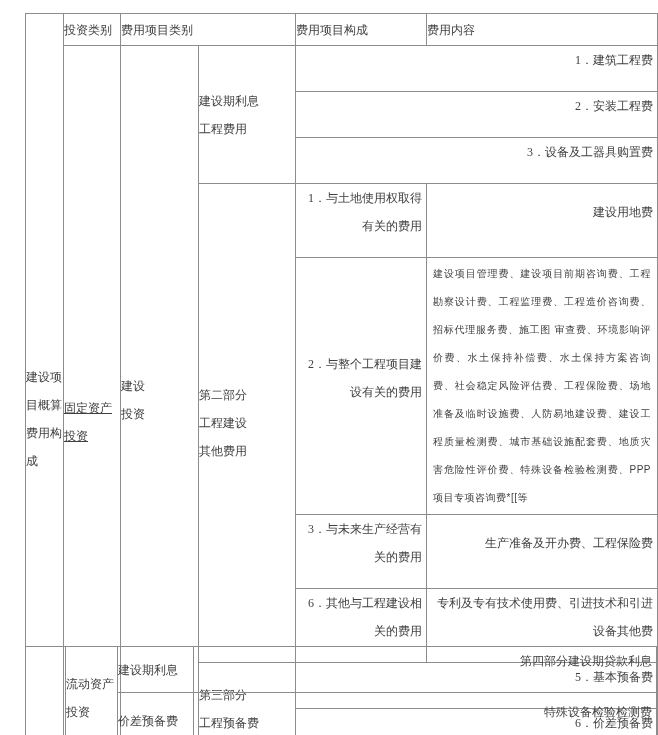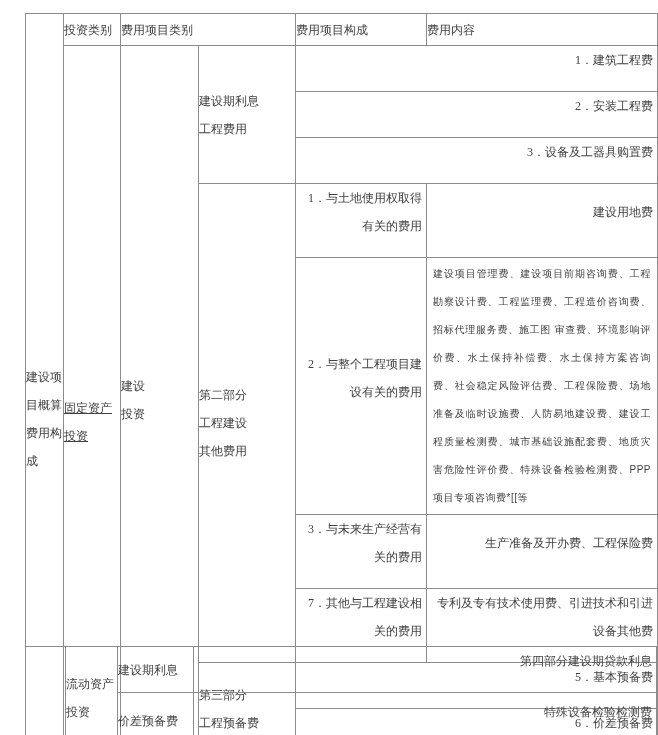--- a/index.html
+++ b/index.html
@@ -96,21 +96,21 @@
       </tr>
       <tr style="height:254px">
         <td class="l">2．与整个工程项目建设有关的费用</td>
         <td class="longtext">建设项目管理费、建设项目前期咨询费、工程勘察设计费、工程监理费、工程造价咨询费、招标代理服务费、施工图 审查费、环境影响评价费、水土保持补偿费、水土保持方案咨询费、社会稳定风险评估费、工程保险费、场地准备及临时设施费、人防易地建设费、建设工程质量检测费、城市基础设施配套费、地质灾害危险性评价费、特殊设备检验检测费、PPP项目专项咨询费*[[等</td>
       </tr>
       <tr style="height:55px">
         <td class="l">3．与未来生产经营有关的费用</td>
         <td class="l">生产准备及开办费、工程保险费</td>
       </tr>
       <tr style="height:56px">
-        <td class="l">7．其他与工程建设相关的费用</td>
+        <td class="l">6．其他与工程建设相关的费用</td>
         <td class="l">专利及专有技术使用费、引进技术和引进设备其他费</td>
       </tr>
 
       <tr style="height:34px">
         <td class="c pre" rowspan="2">第三部分
 工程预备费</td>
         <td class="l" colspan="2">5．基本预备费</td>
       </tr>
       <tr style="height:33px">
         <td class="l" colspan="2">6．价差预备费</td>

